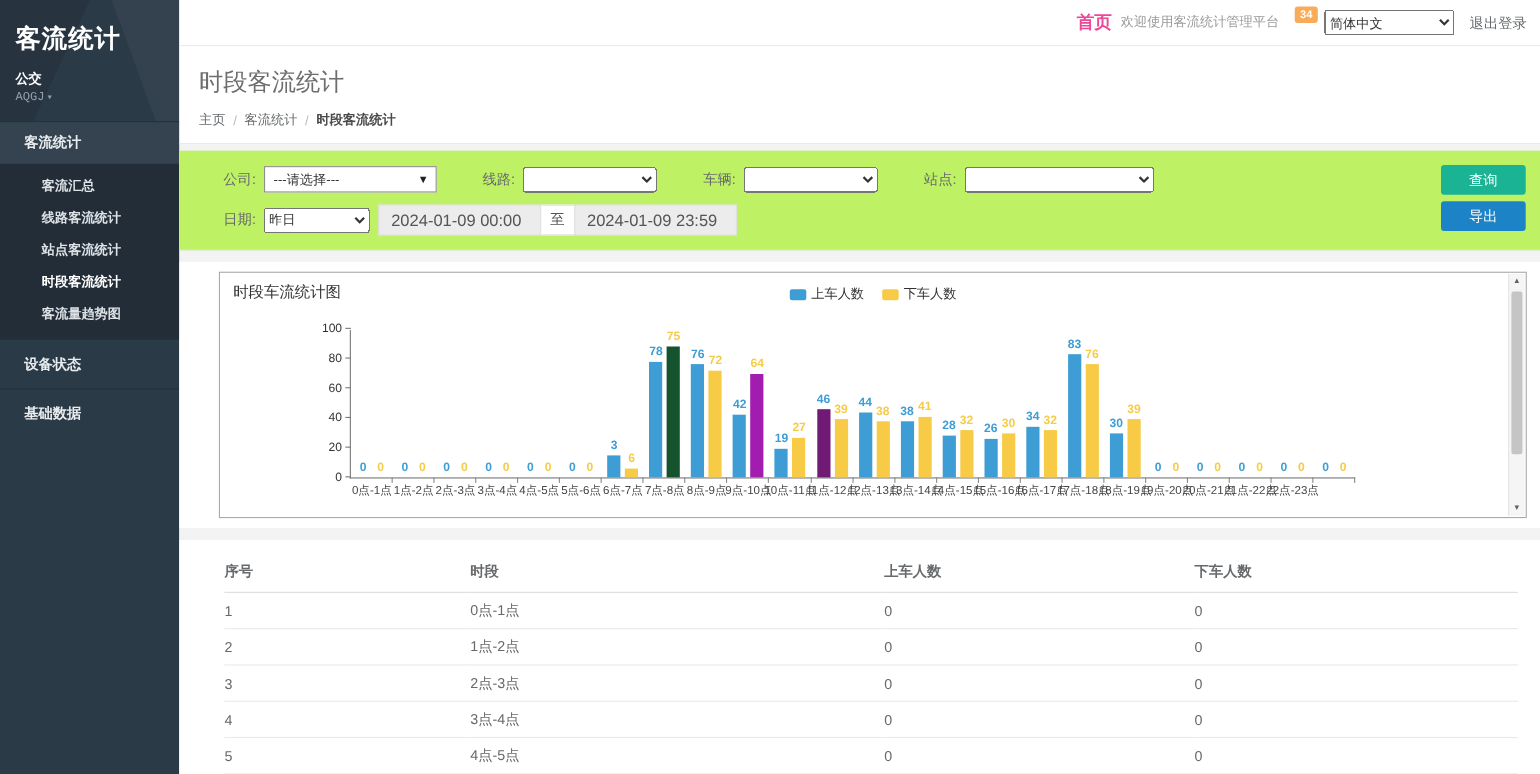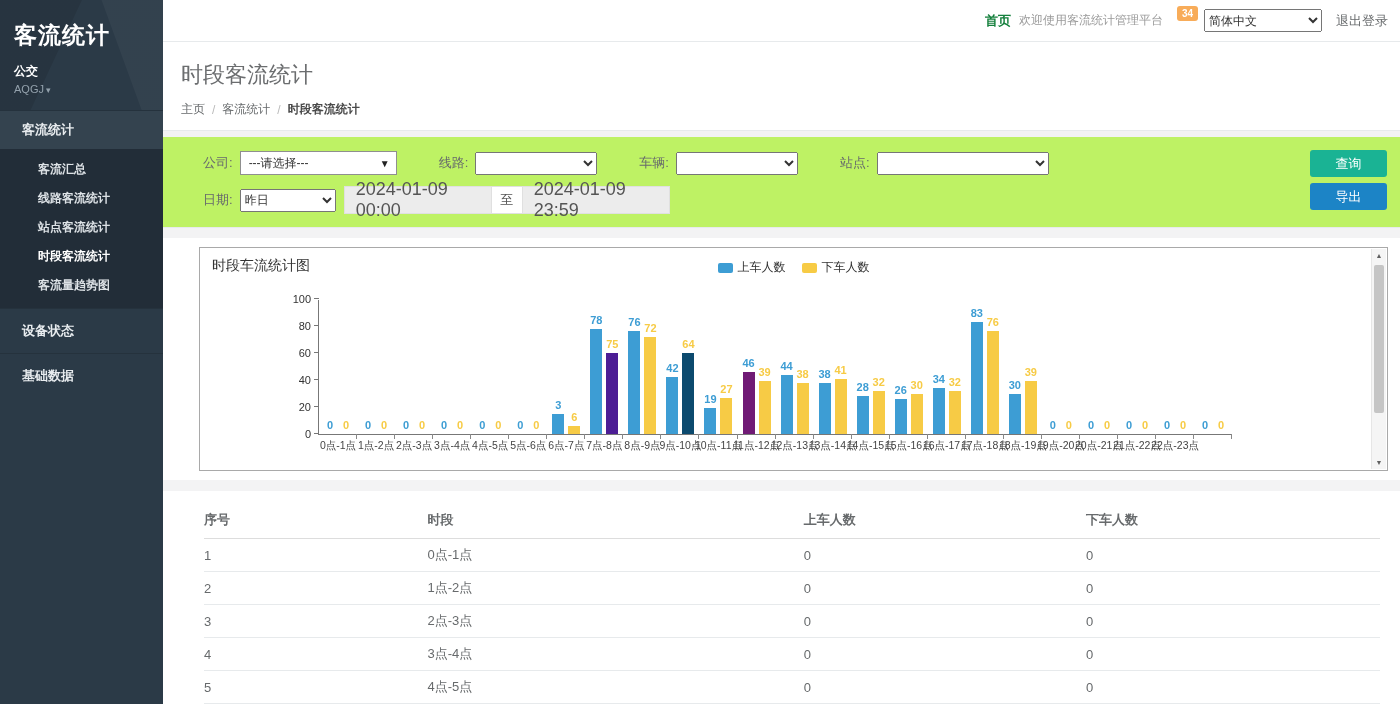--- a/index.html
+++ b/index.html
@@ -8,36 +8,36 @@
   .app { display:flex; width:1400px; height:704px; }
 
   
   .sidebar { width:163px; min-width:163px; height:100%; background:#2b3a47; color:#dfe4e8; }
   .logo-area { height:110px; padding:20px 0 0 14px; position:relative;
     background-image:linear-gradient(115deg, rgba(0,0,0,0.10) 0%, rgba(0,0,0,0.10) 38%, transparent 38.5%),
                      linear-gradient(250deg, rgba(255,255,255,0.04) 0%, rgba(255,255,255,0.04) 30%, transparent 30.5%);
   }
   .logo-title { font-size:23px; font-weight:bold; color:#ffffff; letter-spacing:1px; }
   .org-name { margin-top:12px; font-size:12px; font-weight:bold; color:#ffffff; }
-  .org-code { margin-top:3px; font-size:11px; color:#93a1ac; }
+  .org-code { margin-top:3px; font-size:11px; color:#93a1ac;font-family:Liberation Mono, monospace; }
   .org-code .caret { font-size:9px; margin-left:2px; }
   .nav-section { padding:10px 12px 10px 22px; font-size:13px; font-weight:bold; color:#e8ecef;
     border-top:1px solid #25323d; cursor:pointer; }
   .nav-section.expanded { background:#34434f; }
   .nav-section.plain { padding-top:13px; padding-bottom:13px; }
   .submenu { background:#222d38; padding:6px 0 8px 0; }
   .subitem { padding:6px 8px 6px 38px; font-size:12px; font-weight:bold; color:#dde2e6; cursor:pointer; }
   .subitem.active { color:#ffffff; }
 
   
   .main { flex:1; display:flex; flex-direction:column; height:100%; min-width:0; }
 
   .topbar { height:42px; background:#ffffff; border-bottom:1px solid #e7eaec;
     display:flex; align-items:center; justify-content:flex-end; padding-right:12px; }
-  .home-link { color:#15803d; font-size:13px; font-weight:bold; margin-right:8px; cursor:pointer; }
+  .home-link { color:#ec4899; font-size:16px; font-weight:bold; margin-right:8px; cursor:pointer; }
   .welcome-text { color:#9a9a9a; font-size:12px; margin-right:14px; }
   .count-badge { background:#f8ac59; color:#ffffff; font-size:10px; font-weight:bold;
     padding:2px 5px; border-radius:3px; position:relative; top:-7px; margin-right:6px; }
   .lang-select { width:118px; height:23px; font-size:12px; color:#333; font-family:inherit; margin-right:14px; }
   .logout-link { color:#676a6c; font-size:13px; cursor:pointer; }
 
   .page-heading { background:#ffffff; padding:18px 0 12px 18px; border-bottom:1px solid #e7eaec; }
   .page-title { font-size:22px; font-weight:normal; color:#6b6d6f; }
   .breadcrumb { margin-top:11px; font-size:12px; display:flex; align-items:center; }
   .crumb { color:#676a6c; cursor:pointer; }
@@ -52,21 +52,21 @@
   .f-row + .f-row { margin-top:11px; }
   .f-item { display:flex; align-items:center; margin-right:42px; }
   .f-label { font-size:13px; color:#676a6c; margin-right:7px; white-space:nowrap; }
   .custom-select { width:157px; height:24px; border:1px solid #8f8f8f; background:#fff; display:flex;
     align-items:center; justify-content:space-between; padding:0 6px 0 8px; font-size:12px; color:#333; cursor:pointer; }
   .custom-select .arrow { font-size:10px; color:#222; }
   select.f-select { height:23px; font-size:12px; color:#333; font-family:inherit; }
   .w120 { width:122px; } .w172 { width:172px; } .w96 { width:96px; height:27px; }
   .date-group { display:flex; align-items:center; margin-left:8px; }
   .date-input { width:148px; height:28px; background:#ececec; border:1px solid #e0e0e0;
-    display:flex; align-items:center; padding-left:11px; font-size:18px; color:#555; }
+    display:flex; align-items:center; padding-left:11px; font-size:15px; color:#555; }
   .date-to { width:30px; height:28px; background:#ffffff; border-top:1px solid #e0e0e0; border-bottom:1px solid #e0e0e0;
     display:flex; align-items:center; justify-content:center; font-size:13px; color:#555; }
   .btn { position:absolute; right:13px; width:77px; height:27px; border:none; border-radius:3px;
     color:#ffffff; font-size:13px; font-family:inherit; cursor:pointer; display:flex; align-items:center; justify-content:center; }
   .btn-query { top:13px; background:#1ab394; }
   .btn-export { top:46px; background:#1c84c6; }
 
   
   .chart-box { background:#ffffff; margin-top:10px; padding:9px 12px 9px 36px; }
   .chart-panel { position:relative; height:224px; border:1px solid #a9a9a9; background:#fff; }
@@ -274,39 +274,39 @@
                 </div>
                 <div class="bar" style="height: 8.1px; background: rgb(247, 203, 69);">
                   <span class="val" style="color: rgb(247, 203, 69);">6</span>
                 </div>
                 <div class="xlab">6点-7点</div>
               </div>
               <div class="bar-group">
                 <div class="bar" style="height: 105.3px; background: rgb(61, 157, 212);">
                   <span class="val" style="color: rgb(61, 157, 212);">78</span>
                 </div>
-                <div class="bar" style="height: 81px; background: #4c1d95;">
+                <div class="bar" style="height: 119px; background: #14532d;">
                   <span class="val" style="color: rgb(247, 203, 69);">75</span>
                 </div>
                 <div class="xlab">7点-8点</div>
               </div>
               <div class="bar-group">
                 <div class="bar" style="height: 102.6px; background: rgb(61, 157, 212);">
                   <span class="val" style="color: rgb(61, 157, 212);">76</span>
                 </div>
                 <div class="bar" style="height: 97.2px; background: rgb(247, 203, 69);">
                   <span class="val" style="color: rgb(247, 203, 69);">72</span>
                 </div>
                 <div class="xlab">8点-9点</div>
               </div>
               <div class="bar-group">
                 <div class="bar" style="height: 56.7px; background: rgb(61, 157, 212);">
                   <span class="val" style="color: rgb(61, 157, 212);">42</span>
                 </div>
-                <div class="bar" style="height: 81px; background: #0c4a6e;">
+                <div class="bar" style="height: 94px; background: #a21caf;">
                   <span class="val" style="color: rgb(247, 203, 69);">64</span>
                 </div>
                 <div class="xlab">9点-10点</div>
               </div>
               <div class="bar-group">
                 <div class="bar" style="height: 25.65px; background: rgb(61, 157, 212);">
                   <span class="val" style="color: rgb(61, 157, 212);">19</span>
                 </div>
                 <div class="bar" style="height: 36.45px; background: rgb(247, 203, 69);">
                   <span class="val" style="color: rgb(247, 203, 69);">27</span>

